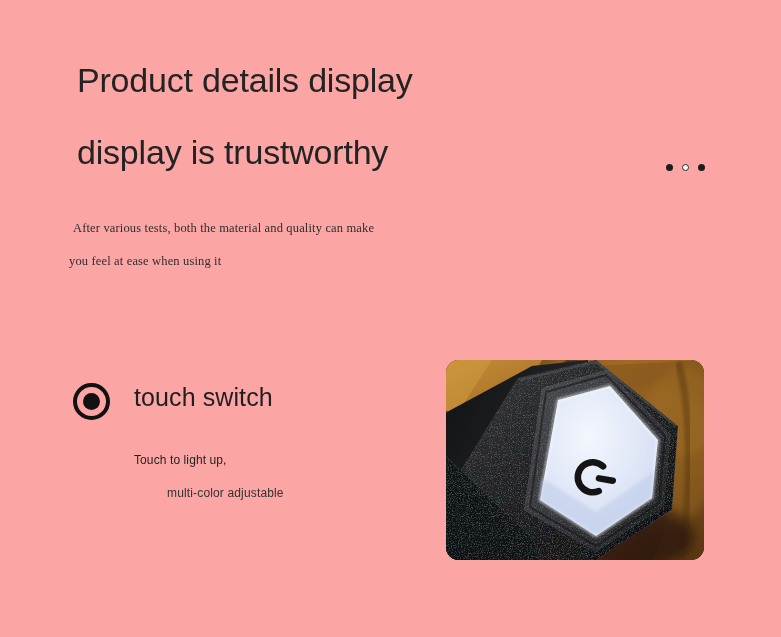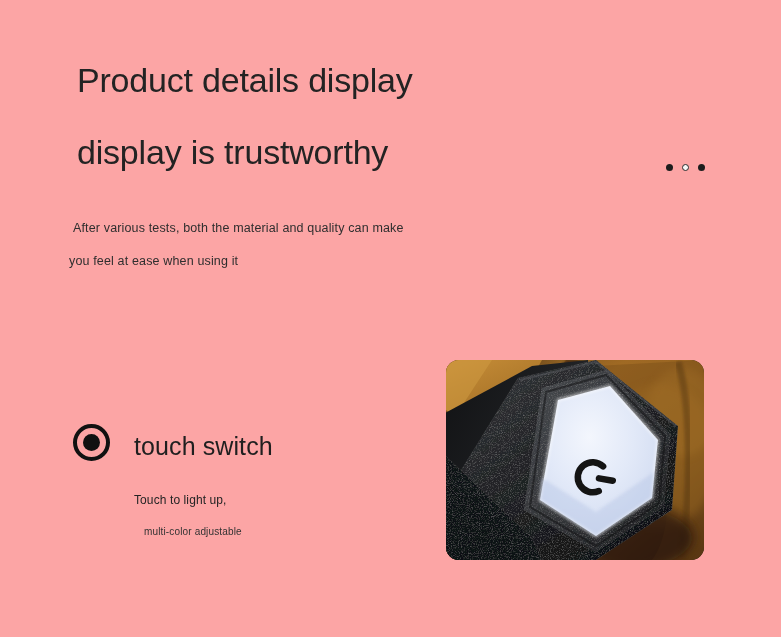--- a/index.html
+++ b/index.html
@@ -61,20 +61,21 @@
     background: #f6f6f6;
     border: 1.4px solid #2b2b2b;
   }
 
   
   .subtitle {
     position: absolute;
     left: 69px;
     top: 212px;
     width: 520px;
+    font-family: Liberation Serif, serif;
   }
   .subtitle-line {
     font-size: 12.5px;
     line-height: 33px;
     color: #2e2e2e;
     letter-spacing: 0.15px;
     white-space: nowrap;
   }
   .subtitle-line.indent {
     padding-left: 4px;
@@ -82,23 +83,22 @@
 
   
   .feature {
     position: absolute;
     left: 73px;
     top: 383px;
     width: 340px;
   }
   .feature-head {
     display: flex;
-    align-items: flex-end;
+    align-items: flex-start;
     height: 38px;
-    margin-top: 40px;
   }
   .switch-icon {
     width: 37px;
     height: 37px;
     border-radius: 50%;
     border: 4px solid #111111;
     box-sizing: border-box;
     display: flex;
     align-items: center;
     justify-content: center;
@@ -121,22 +121,22 @@
   .feature-sub1 {
     margin-top: 32px;
     margin-left: 61px;
     font-size: 12px;
     color: #242424;
     letter-spacing: 0.1px;
     white-space: nowrap;
   }
   .feature-sub2 {
     margin-top: 19px;
-    margin-left: 71px;
-    font-size: 10px;
+    margin-left: 94px;
+    font-size: 12px;
     color: #333333;
     letter-spacing: 0.15px;
     white-space: nowrap;
   }
 
   
   .photo {
     position: absolute;
     left: 446px;
     top: 360px;

